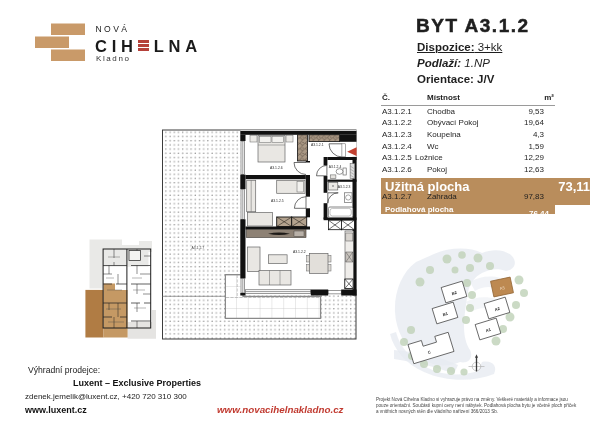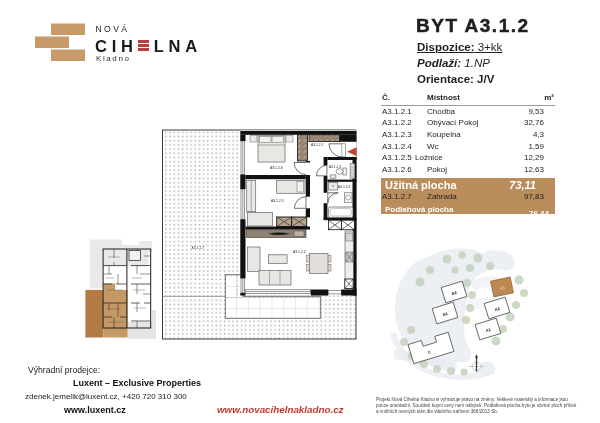--- a/index.html
+++ b/index.html
@@ -355,21 +355,21 @@
 
 <div class="abs" style="left:381px;top:106.5px;width:174px;font-size:8px;color:#1f1f1f;">
  <div style="position:relative;height:11.7px;">
       <span style="position:absolute;left:1px;">A3.1.2.1</span>
       <span style="position:absolute;left:46px;">Chodba</span>
       <span style="position:absolute;right:11px;">9,53</span>
     </div>
  <div style="position:relative;height:11.7px;">
       <span style="position:absolute;left:1px;">A3.1.2.2</span>
       <span style="position:absolute;left:46px;text-align:center;">Obývací Pokoj</span>
-      <span style="position:absolute;right:11px;">32,76</span>
+      <span style="position:absolute;right:11px;">19,64</span>
     </div>
  <div style="position:relative;height:11.7px;">
       <span style="position:absolute;left:1px;">A3.1.2.3</span>
       <span style="position:absolute;left:46px;">Koupelna</span>
       <span style="position:absolute;right:11px;">4,3</span>
     </div>
  <div style="position:relative;height:11.7px;">
       <span style="position:absolute;left:1px;">A3.1.2.4</span>
       <span style="position:absolute;left:46px;">Wc</span>
       <span style="position:absolute;right:11px;">1,59</span>
@@ -379,39 +379,39 @@
       <span style="position:absolute;left:34px;">Ložnice</span>
       <span style="position:absolute;right:11px;">12,29</span>
     </div>
  <div style="position:relative;height:11.7px;">
       <span style="position:absolute;left:1px;">A3.1.2.6</span>
       <span style="position:absolute;left:46px;">Pokoj</span>
       <span style="position:absolute;right:11px;">12,63</span>
     </div>
 </div>
 
-<div class="abs" style="left:381px;top:178px;width:174px;height:27px;background:#b98d5c;color:#fff;font-size:11px;font-weight:bold;">
+<div class="abs" style="left:381px;top:178px;width:174px;height:27px;background:#b98d5c;color:#fff;font-size:13px;font-weight:bold;padding-left:35px;">
 <span style="position:absolute;left:4px;top:1.2px;">Užitná plocha</span>
-    <span style="position:absolute;right:19px;top:1.2px;font-style:italic;">73,11</span>
+    <span style="position:absolute;right:0;top:1.2px;">73,11</span>
   </div>
 
 <div class="abs" style="left:381px;top:192px;width:174px;font-size:8px;color:#1f1f1f;">
 <span style="position:absolute;left:1px;">A3.1.2.7</span>
     <span style="position:absolute;left:46px;">Zahrada</span>
     <span style="position:absolute;right:11px;">97,83</span>
   </div>
 
 <div class="abs" style="left:381px;top:204.1px;width:174px;height:10.3px;background:#b98d5c;color:#fff;font-size:8px;font-weight:bold;">
 <span style="position:absolute;left:4px;top:1.2px;">Podlahová plocha</span>
     <span style="position:absolute;right:6px;top:5px;margin-left:6px;">76,44</span>
   </div>
 
 <div class="abs" style="left:28px;top:364.5px;font-size:8.6px;color:#222;">Výhradní prodejce:</div>
 
 <div class="abs" style="left:25px;top:378px;font-size:9px;font-weight:bold;color:#111;padding-left:48px;">Luxent – Exclusive Properties</div>
 
 <div class="abs" style="left:25px;top:391.5px;font-size:8px;color:#222;">zdenek.jemelik@luxent.cz, +420 720 310 300</div>
 
-<div class="abs" style="left:25px;top:404.5px;font-size:9px;font-weight:bold;color:#111;margin-left:39px;">www.luxent.cz</div>
+<div class="abs" style="left:25px;top:404.5px;font-size:9px;font-weight:bold;color:#111;">www.luxent.cz</div>
 
 <div class="abs" style="left:217px;top:404px;font-size:9.8px;font-weight:bold;color:#c13a30;font-style:italic;">www.novacihelnakladno.cz</div>
 
 <div class="abs" style="left:376px;top:397px;width:203px;font-size:4.6px;line-height:5.8px;color:#444;">Projekt Nová Cihelna Kladno si vyhrazuje právo na změny. Veškeré materiály a informace jsou pouze orientační. Součástí kupní ceny není nábytek. Podlahová plocha bytu je včetně ploch příček a vnitřních nosných stěn dle vládního nařízení 366/2013 Sb.</div>
 
 </body></html>

